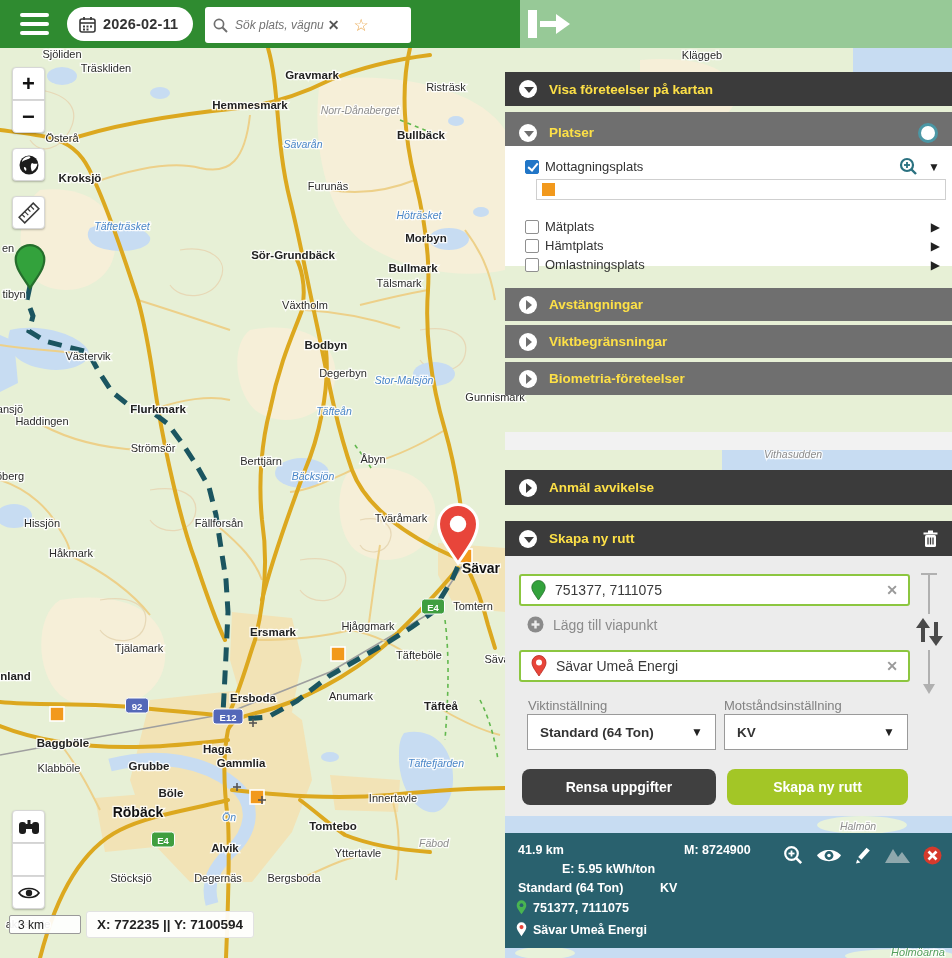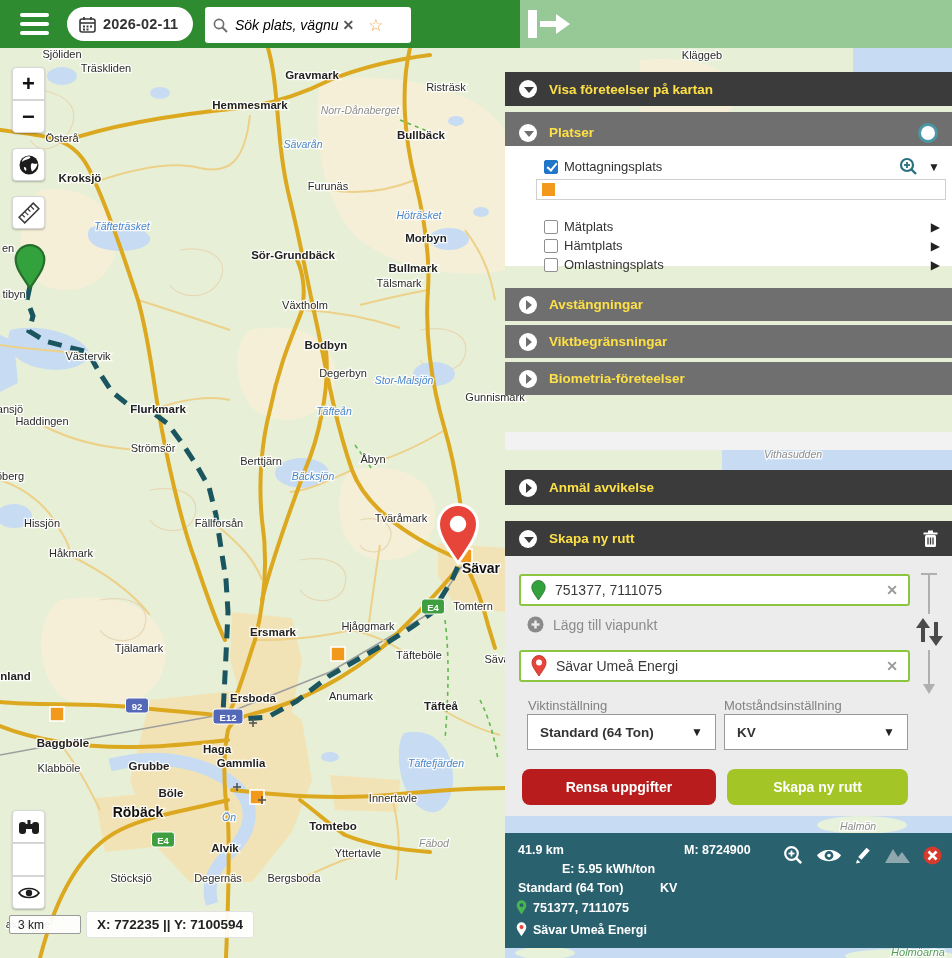--- a/index.html
+++ b/index.html
@@ -28,36 +28,36 @@
   
   #topbar{position:absolute;left:0;top:0;width:520px;height:48px;background:#2f8b30;z-index:5;}
   #topbar-right{position:absolute;left:520px;top:0;width:432px;height:48px;background:#97c997;z-index:5;}
   .hamburger{position:absolute;left:20px;top:13px;width:29px;height:22px;cursor:pointer;}
   .hamburger span{display:block;height:4px;background:#fff;border-radius:2px;margin-bottom:5px;}
   .datepill{position:absolute;left:67px;top:7px;width:126px;height:34px;background:#fff;border-radius:17px;
     display:flex;align-items:center;padding-left:12px;box-sizing:border-box;cursor:pointer;}
   .datepill .dtxt{font-size:14.5px;color:#333;font-weight:bold;margin-left:7px;letter-spacing:.2px;}
   .searchbox{position:absolute;left:205px;top:7px;width:206px;height:36px;background:#fff;border-radius:3px;
     display:flex;align-items:center;padding:0 8px;box-sizing:border-box;}
-  .searchbox .ph{font-size:14px;color:#000000;font-style:italic;margin-left:7px;white-space:nowrap;}
+  .searchbox .ph{font-size:12px;color:#737373;font-style:italic;margin-left:7px;white-space:nowrap;}
   .searchbox .clear{font-size:14px;color:#555;font-weight:bold;margin-left:4px;cursor:pointer;}
   .searchbox .star{font-size:17px;color:#e9a64d;margin-left:14px;cursor:pointer;}
 
   
   .bar{position:absolute;left:505px;width:447px;display:flex;align-items:center;color:#fde047;
     font-size:13.5px;font-weight:bold;z-index:3;cursor:pointer;}
   .bar-dark{background:#3b3b3b;}
   .bar-mid{background:#6f6f6f;}
   .caret-circle{width:18px;height:18px;border-radius:50%;background:#fff;margin:0 12px 0 14px;position:relative;flex:0 0 auto;}
   .caret-down::after{content:"";position:absolute;left:4.5px;top:7px;border-left:5px solid transparent;border-right:5px solid transparent;border-top:6px solid #3b3b3b;}
   .bar-mid .caret-down::after{border-top-color:#6f6f6f;}
   .caret-right::after{content:"";position:absolute;left:7px;top:4.5px;border-top:5px solid transparent;border-bottom:5px solid transparent;border-left:6px solid #6f6f6f;}
   .bar-dark .caret-right::after{border-left-color:#3b3b3b;}
   .panel-white{position:absolute;left:505px;width:447px;background:#fff;z-index:3;}
-  .chk-row{display:flex;align-items:center;height:19px;padding-left:26px;font-size:13px;color:#333;position:relative;margin-left:13px;}
+  .chk-row{display:flex;align-items:center;height:19px;padding-left:20px;font-size:13px;color:#333;position:relative;}
   .chk{width:14px;height:14px;border:1px solid #8f8f8f;border-radius:2px;background:#fff;margin-right:6px;box-sizing:border-box;cursor:pointer;flex:0 0 auto;}
   .chk.checked{background:#2176c7;border-color:#2176c7;position:relative;}
   .chk.checked::after{content:"";position:absolute;left:3.5px;top:.5px;width:4px;height:8px;border:solid #fff;border-width:0 2px 2px 0;transform:rotate(40deg);}
   .row-tri{position:absolute;right:12px;font-size:12px;color:#222;cursor:pointer;}
   .legendbox{position:absolute;left:536px;top:179px;width:410px;height:21px;background:#fff;border:1px solid #cfcfcf;z-index:4;box-sizing:border-box;}
   .legendbox .sw{position:absolute;left:5px;top:3px;width:13px;height:13px;background:#f2991c;}
   .strip{position:absolute;left:505px;width:447px;background:#f2f2f2;z-index:3;}
 
   
   #form-body{position:absolute;left:505px;top:556px;width:447px;height:260px;background:#ececec;z-index:3;}
@@ -523,21 +523,21 @@
 
     <div class="dd" style="left:22px;top:158px;width:189px;">
       <span>Standard (64 Ton)</span>
       <span class="ddcaret">▼</span>
     </div>
     <div class="dd" style="left:219px;top:158px;width:184px;">
       <span>KV</span>
       <span class="ddcaret">▼</span>
     </div>
 
-    <button class="fbtn" style="left:17px;top:213px;width:194px;background:#b91c1c;">
+    <button class="fbtn" style="left:17px;top:213px;width:194px;background:#404040;">
         <span>Rensa uppgifter</span>
       </button>
     <button class="fbtn" style="left:222px;top:213px;width:181px;background:#a3c626;">
         <span>Skapa ny rutt</span>
       </button>
   </div>
 
   <div id="summary">
     <span class="t" style="left:13px;top:10px;">41.9 km</span>
     <span class="t" style="left:155px;top:10px;padding-left:24px;">M: 8724900</span>

